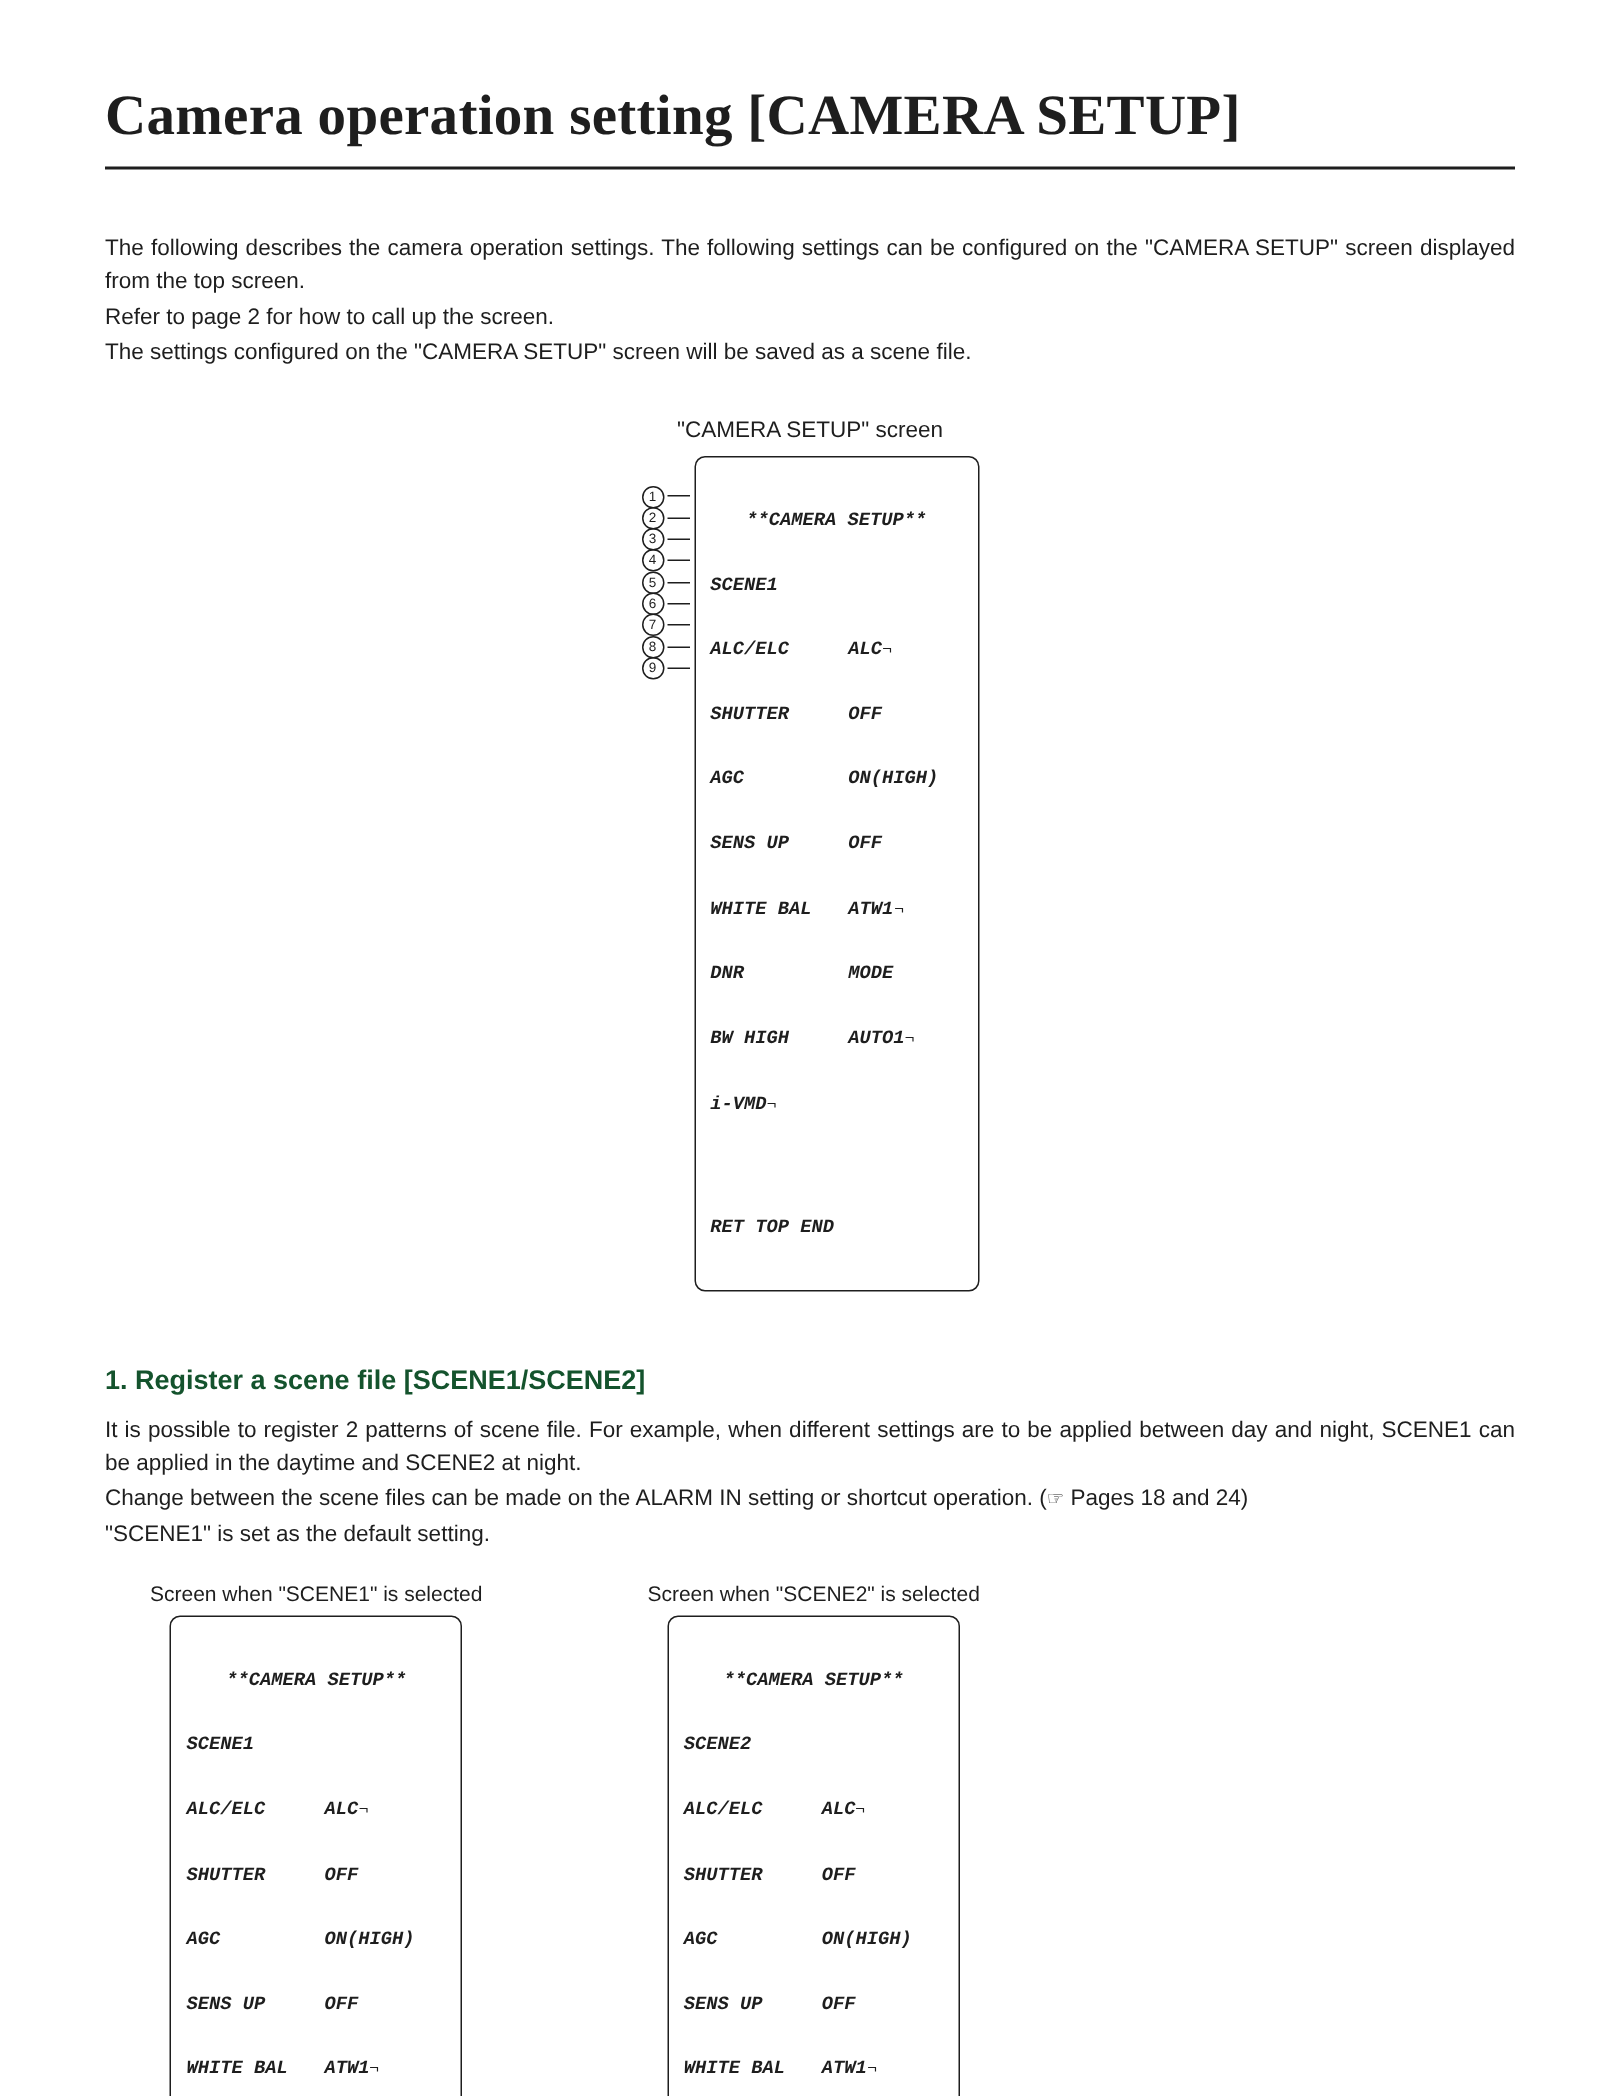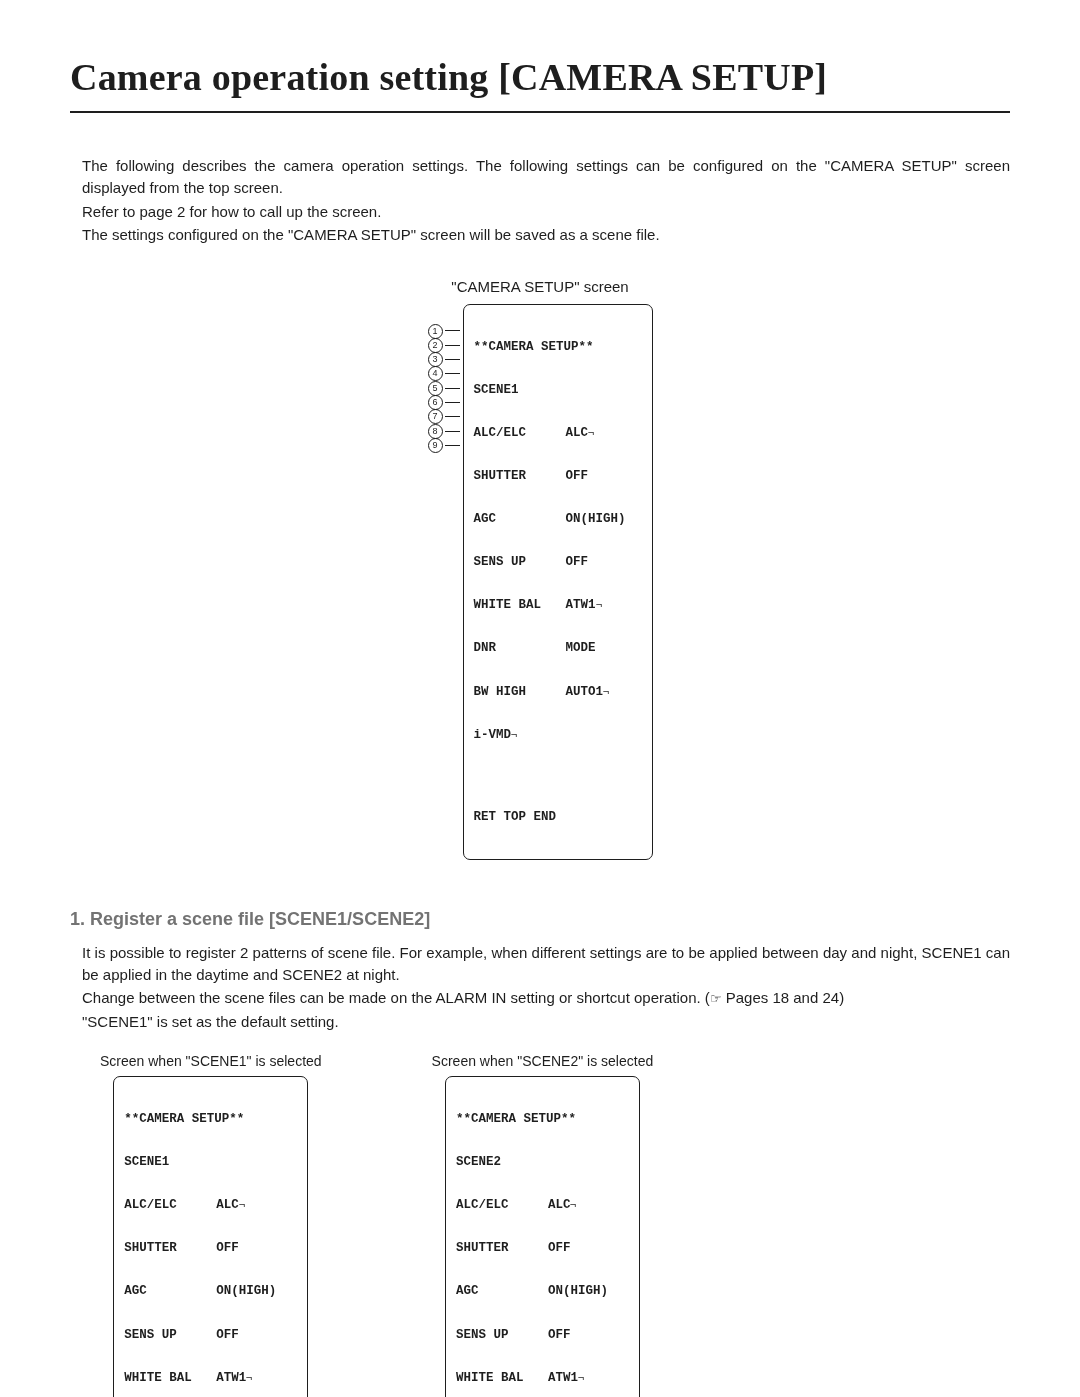--- a/index.html
+++ b/index.html
@@ -20,42 +20,42 @@
     font-size: 38px;
     margin: 0 0 6px 0;
     letter-spacing: 0.2px;
   }
   .title-rule {
     border-top: 2px solid #1e1e1e;
     margin-bottom: 42px;
   }
   p.intro {
     text-align: justify;
-    margin: 0 0 2px 12px;
+    margin: 0 0 2px 0;
   }
   .screen-caption {
     text-align: center;
     font-size: 15px;
     margin-top: 30px;
     margin-bottom: 6px;
   }
   
   .osd {
     border: 1.2px solid #1e1e1e;
     border-radius: 7px;
     padding: 6px 10px 6px 10px;
     font-family: "Courier New", monospace;
     font-weight: bold;
     font-size: 12.5px;
     line-height: 1.15;
     white-space: pre;
     box-sizing: border-box;
   }
-  .osd .title { text-align: left; display:block; }
-  .osd .row { display: flex; }
+  .osd .title { text-align: center; display:block;font-style:italic; }
+  .osd .row { display: flex; font-style: italic; }
   .osd .c1 { width: 92px; display: inline-block; }
   .osd .c2 { display: inline-block; }
   
   .main-screen-block {
     display: flex;
     justify-content: center;
   }
   .callout-wrap {
     display: flex;
     align-items: flex-start;
@@ -91,21 +91,21 @@
     background: #1e1e1e;
     margin-left: 2px;
   }
   .osd-main {
     width: 190px;
   }
   h2.section {
     font-size: 18px;
     font-weight: 700;
     margin: 46px 0 10px 0;
-    color: #737373;
+    color: #14532d;
   }
   .screens-pair {
     display: flex;
     justify-content: flex-start;
     gap: 110px;
     margin-top: 18px;
     margin-left: 30px;
   }
   .pair-col {
     display: flex;

